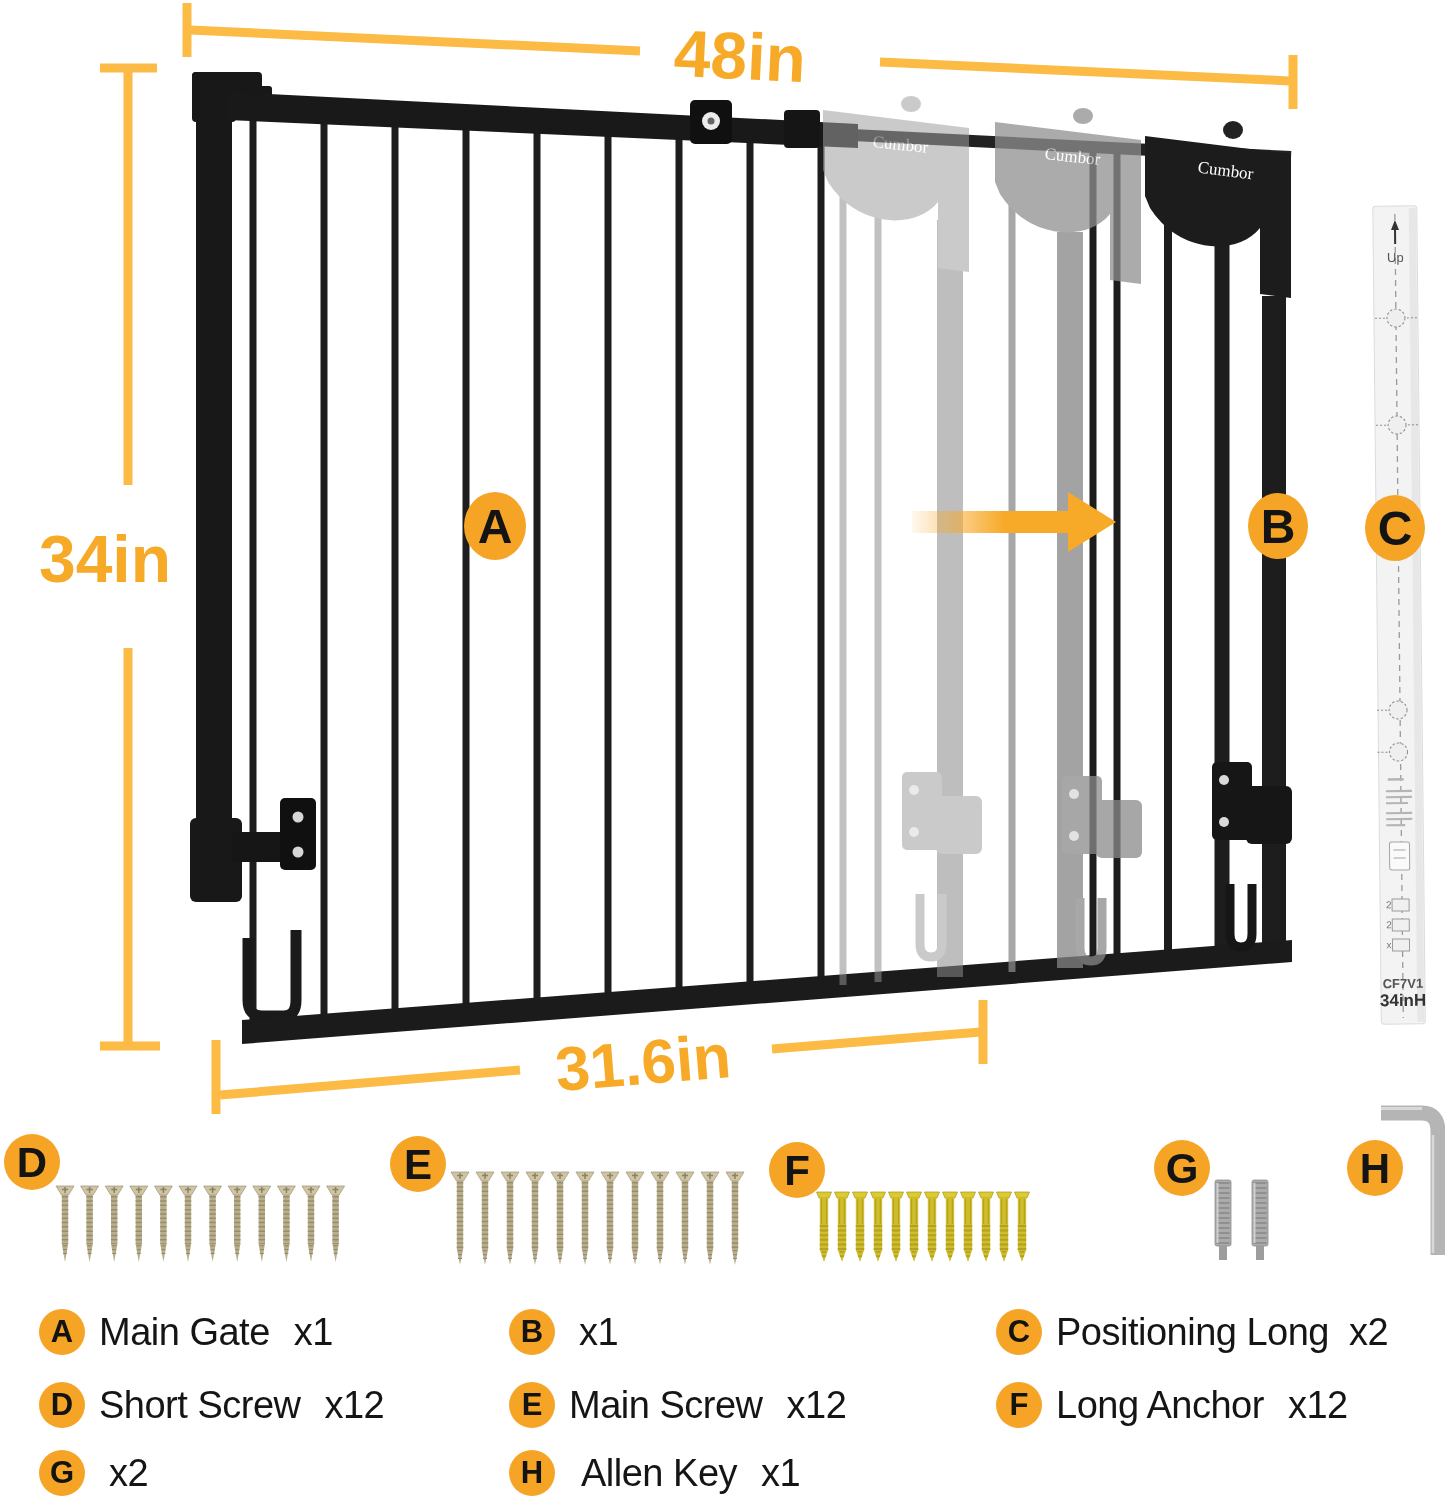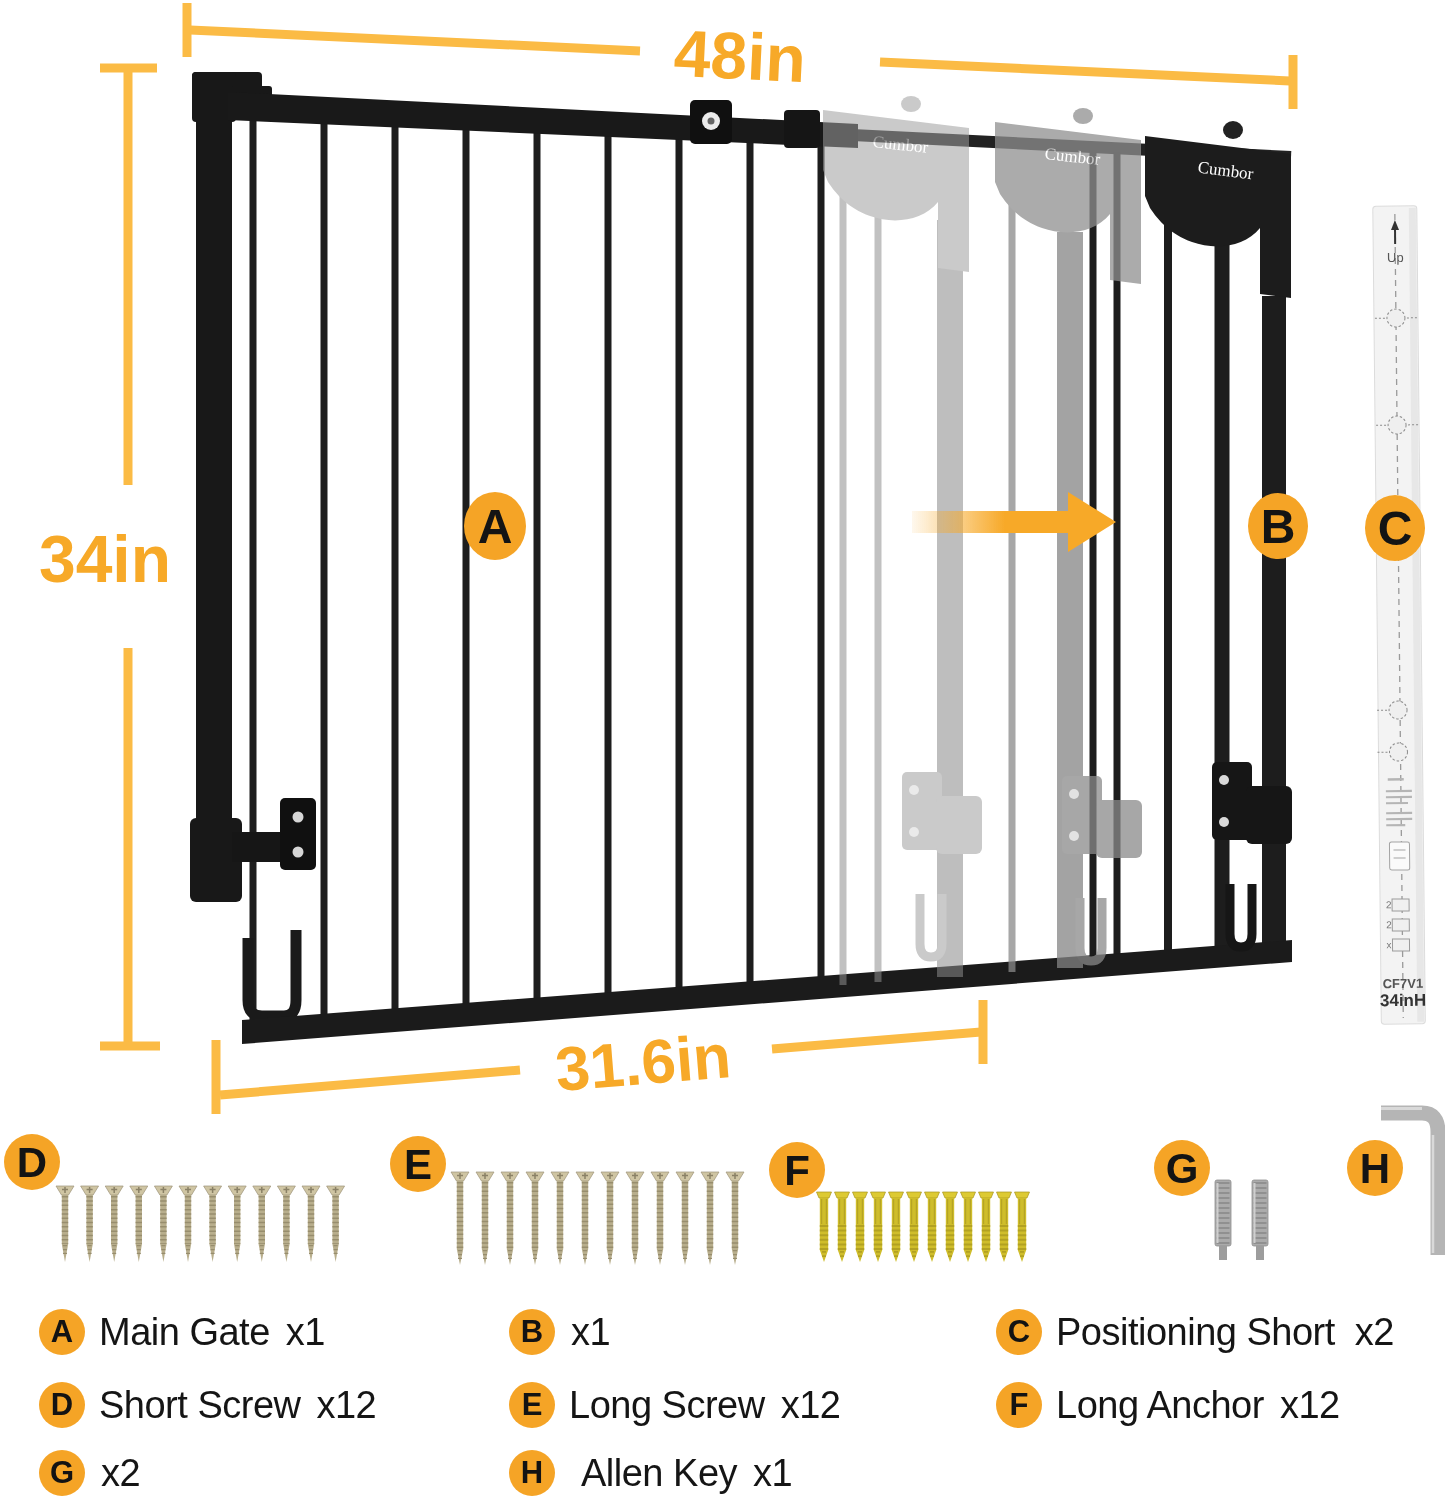--- a/index.html
+++ b/index.html
@@ -8,21 +8,21 @@
   svg text{font-family:"Liberation Sans",sans-serif;}
   .dim-stroke{stroke:var(--dim-line);stroke-width:9;fill:none;}
   .dim-text{fill:var(--dim-text);font-weight:bold;}
   .badge-fill{fill:var(--badge);}
   .badge-letter{fill:#141414;font-weight:bold;text-anchor:middle;}
   .legend-item{position:absolute;display:flex;align-items:center;gap:14px;
                font-size:38px;color:#151515;white-space:nowrap;letter-spacing:-0.5px;}
   .lbadge{width:46px;height:46px;border-radius:50%;background:var(--badge);
           display:flex;align-items:center;justify-content:center;
           font-size:31px;font-weight:bold;color:#131313;flex:none;letter-spacing:0;}
-  .lqty{margin-left:2px;}
+  .lqty{margin-left:10px;}
   .serif-brand{font-family:"Liberation Serif",serif;}
 </style>
 </head>
 <body>
 
 
 
 <svg width="1445" height="1290" viewBox="0 0 1445 1290">
   <defs>
     <linearGradient id="agrad" x1="912" y1="0" x2="1005" y2="0" gradientUnits="userSpaceOnUse">
@@ -294,31 +294,31 @@
     <span class="lbadge">A</span>
     <span>Main Gate</span>
     <span class="lqty">x1</span>
   </div>
   <div class="legend-item" style="left:509px;top:1309px">
     <span class="lbadge">B</span>
     <span class="lqty">x1</span>
   </div>
   <div class="legend-item" style="left:996px;top:1309px">
     <span class="lbadge">C</span>
-    <span>Positioning Short</span>
+    <span>Positioning Long</span>
     <span class="lqty" style="margin-left:6px">x2</span>
   </div>
   <div class="legend-item" style="left:39px;top:1382px">
     <span class="lbadge">D</span>
     <span>Short Screw</span>
     <span class="lqty">x12</span>
   </div>
   <div class="legend-item" style="left:509px;top:1382px">
     <span class="lbadge">E</span>
-    <span>Long Screw</span>
+    <span>Main Screw</span>
     <span class="lqty">x12</span>
   </div>
   <div class="legend-item" style="left:996px;top:1382px">
     <span class="lbadge">F</span>
     <span>Long Anchor</span>
     <span class="lqty">x12</span>
   </div>
   <div class="legend-item" style="left:39px;top:1450px">
     <span class="lbadge">G</span>
     <span class="lqty">x2</span>

